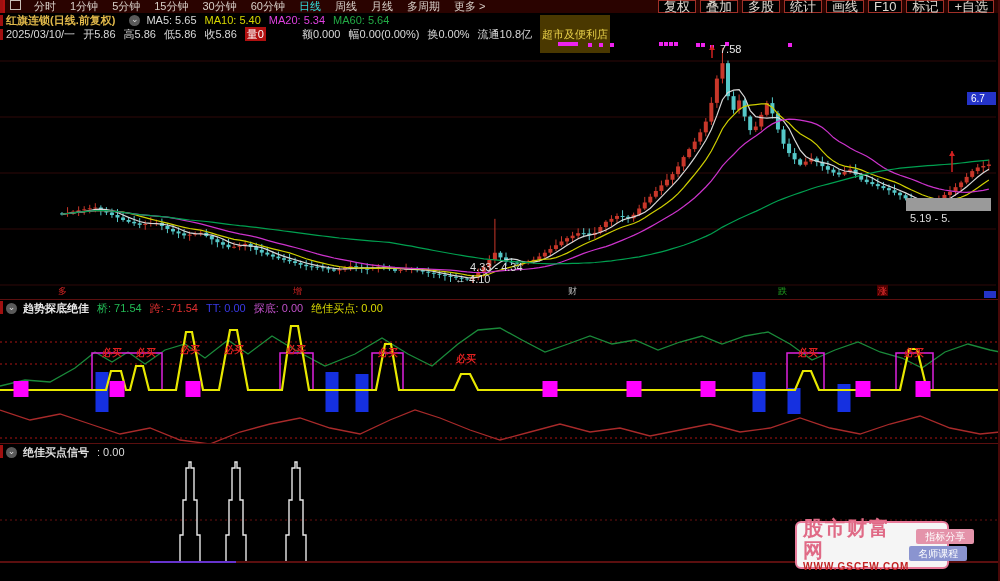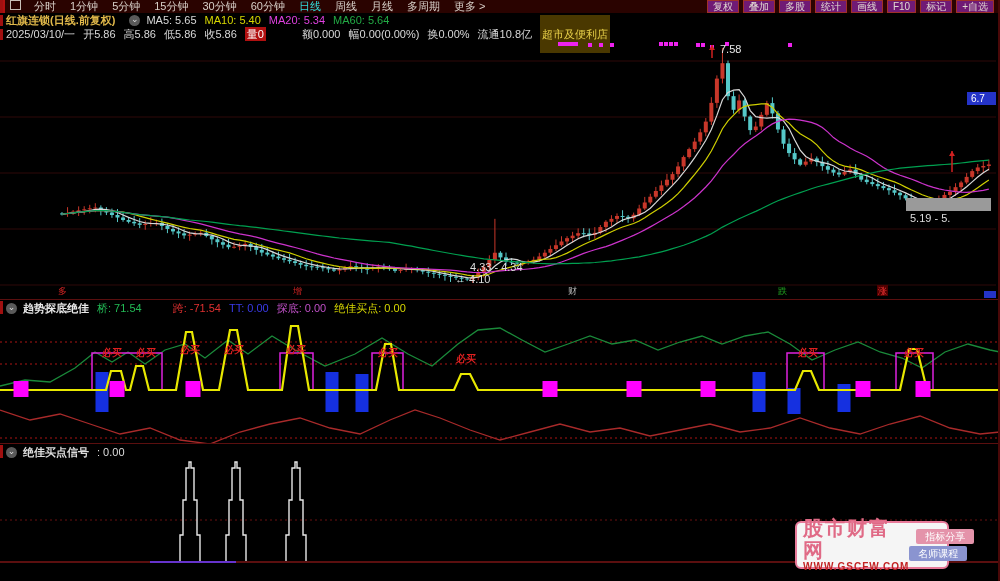--- a/index.html
+++ b/index.html
@@ -6,22 +6,22 @@
   #app{position:relative;width:1000px;height:581px;background:#000;overflow:hidden;
        font-family:"Liberation Sans","DejaVu Sans",sans-serif;border-bottom:1px solid #3a0505;}
   
   #toolbar{position:absolute;left:0;top:0;width:1000px;height:13px;background:#2a0300;
            border-bottom:1px solid #6e1208;display:flex;font-size:11px;line-height:13px;}
   #toolbar .redblock{width:5px;height:13px;background:#b01010;}
   #toolbar .winicon{width:9px;height:8px;border:1px solid #c8c0b8;margin:0 6px 0 5px;background:#2a0300;}
   .tb-item{color:#d8d0c8;padding:0 7px;white-space:nowrap;cursor:default;}
   .tb-item.active{color:#33dddd;}
   #toolbar-right{margin-left:auto;display:flex;align-items:center;padding-right:4px;}
-  .tb-btn{color:#e0d8d0;border:1px solid #a03028;background:#701a75;margin:0 2px;padding:0 5px;
-          font-size:10px;line-height:11px;height:11px;white-space:nowrap;}
+  .tb-btn{color:#e0d8d0;border:1px solid #a03028;background:#000000;margin:0 2px;padding:0 5px;
+          font-size:13px;line-height:11px;height:11px;white-space:nowrap;}
   
   #inforow1{position:absolute;left:0;top:13px;width:1000px;height:14px;background:#000;display:flex;
             align-items:center;font-size:11px;line-height:14px;}
   #inforow2{position:absolute;left:0;top:27px;width:1000px;height:14px;background:#000;display:flex;
             align-items:center;font-size:11px;line-height:14px;}
   .seg{margin-right:8px;white-space:nowrap;}
   .chev-circle{display:inline-block;width:11px;height:11px;border-radius:50%;background:#5a5a5a;color:#ddd;
                font-size:9px;line-height:9px;text-align:center;margin:0 6px;}
   
   .panel-header{position:absolute;left:0;width:1000px;height:17px;background:#000;border-top:1px solid #5a0f0f;
@@ -460,21 +460,21 @@
       <text x="293" y="294" fill="#cc2222" font-size="9" font-family="Liberation Sans, sans-serif">增</text>
       <text x="568" y="294" fill="#bbbbbb" font-size="9" font-family="Liberation Sans, sans-serif">财</text>
       <text x="778" y="294" fill="#22aa22" font-size="9" font-family="Liberation Sans, sans-serif">跌</text>
       <rect x="877" y="285" width="11" height="11" fill="#500000"></rect>
       <text x="878" y="294" fill="#ee3333" font-size="9" font-family="Liberation Sans, sans-serif">涨</text>
     </svg>
 
   <div class="panel-header" style="top:299px;">
     <span class="chev-circle">⌄</span>
     <span class="seg" style="color:#e8e8e8;font-weight:bold;">趋势探底绝佳</span>
-    <span id="p1-values"><span class="seg" style="color: rgb(34, 187, 85);">桥: 71.54</span><span class="seg" style="color: rgb(224, 48, 48); margin-left: 23px;">跨: -71.54</span><span class="seg" style="color: rgb(58, 58, 232);">TT: 0.00</span><span class="seg" style="color: rgb(192, 80, 200);">探底: 0.00</span><span class="seg" style="color: rgb(216, 216, 0);">绝佳买点: 0.00</span></span>
+    <span id="p1-values"><span class="seg" style="color: rgb(34, 187, 85);">桥: 71.54</span><span class="seg" style="color: rgb(224, 48, 48);">跨: -71.54</span><span class="seg" style="color: rgb(58, 58, 232);">TT: 0.00</span><span class="seg" style="color: rgb(192, 80, 200);">探底: 0.00</span><span class="seg" style="color: rgb(216, 216, 0);">绝佳买点: 0.00</span></span>
   </div>
   <svg id="panel1" width="1000" height="127" viewBox="0 316 1000 127" style="top:316px;">
       <line x1="0" y1="342" x2="1000" y2="342" stroke="#aa1515" stroke-width="1" stroke-dasharray="2,3"></line>
       <line x1="0" y1="364" x2="1000" y2="364" stroke="#aa1515" stroke-width="1" stroke-dasharray="2,3"></line>
       <line x1="0" y1="438" x2="1000" y2="438" stroke="#aa1515" stroke-width="1" stroke-dasharray="2,3"></line>
       <polyline points="0,386 25,380 50,382 75,368 95,352 112,362 128,352 145,364 165,350 185,344 205,358 228,340 248,354 272,336 295,350 325,366 355,354 382,338 408,354 432,366 458,344 478,330 500,328 522,340 545,352 568,344 590,336 612,344 635,340 658,350 680,342 702,336 722,344 745,336 768,332 790,344 812,360 835,350 858,342 880,352 902,358 922,368 945,352 968,344 990,350 1000,352" fill="none" stroke="#1a8a3a" stroke-width="1.3"></polyline>
       <polyline points="0,410 30,420 60,414 90,424 120,434 150,428 180,440 210,444 240,432 270,424 300,418 330,428 360,434 390,420 415,410 440,418 470,430 500,440 530,432 560,424 590,432 620,428 650,436 680,430 710,424 740,432 770,428 800,418 830,428 860,434 890,424 920,416 950,428 980,434 1000,432" fill="none" stroke="#a82a2a" stroke-width="1.3"></polyline>
       <polyline points="92,390 92,353 162,353 162,390" fill="none" stroke="#dd22dd" stroke-width="1.5"></polyline>
       <polyline points="280,390 280,353 313,353 313,390" fill="none" stroke="#dd22dd" stroke-width="1.5"></polyline>
       <polyline points="372,390 372,353 403,353 403,390" fill="none" stroke="#dd22dd" stroke-width="1.5"></polyline>

